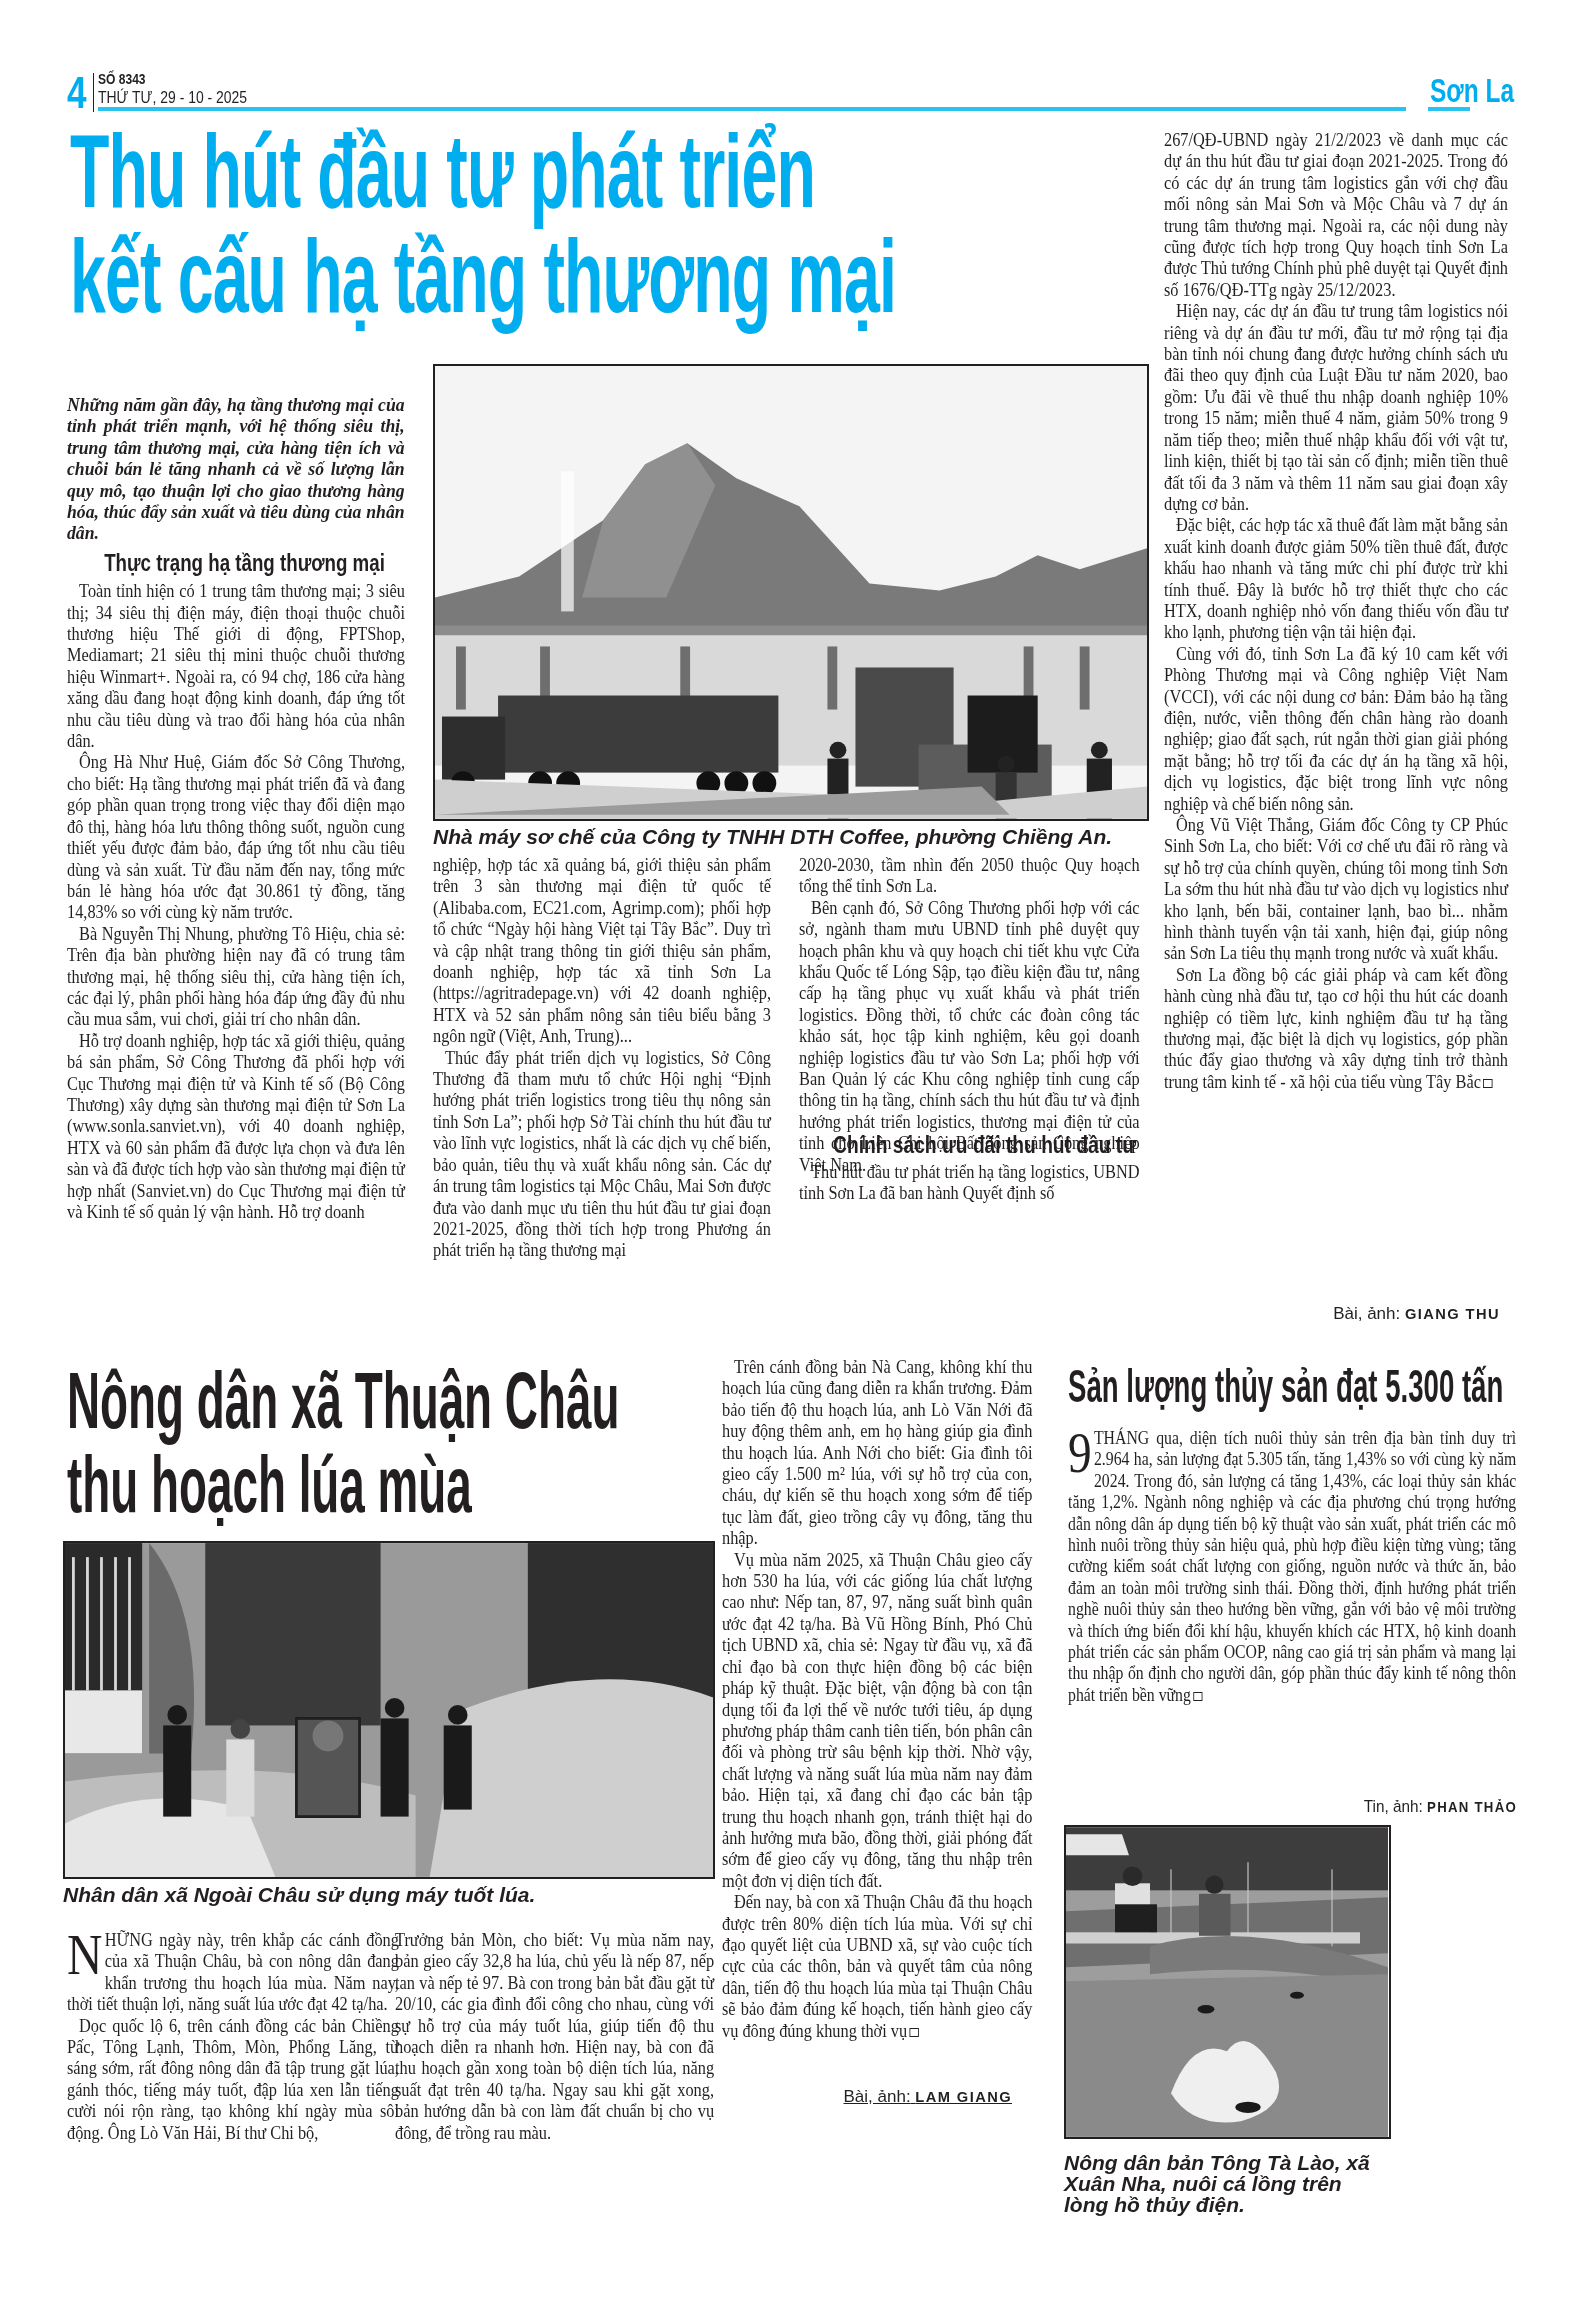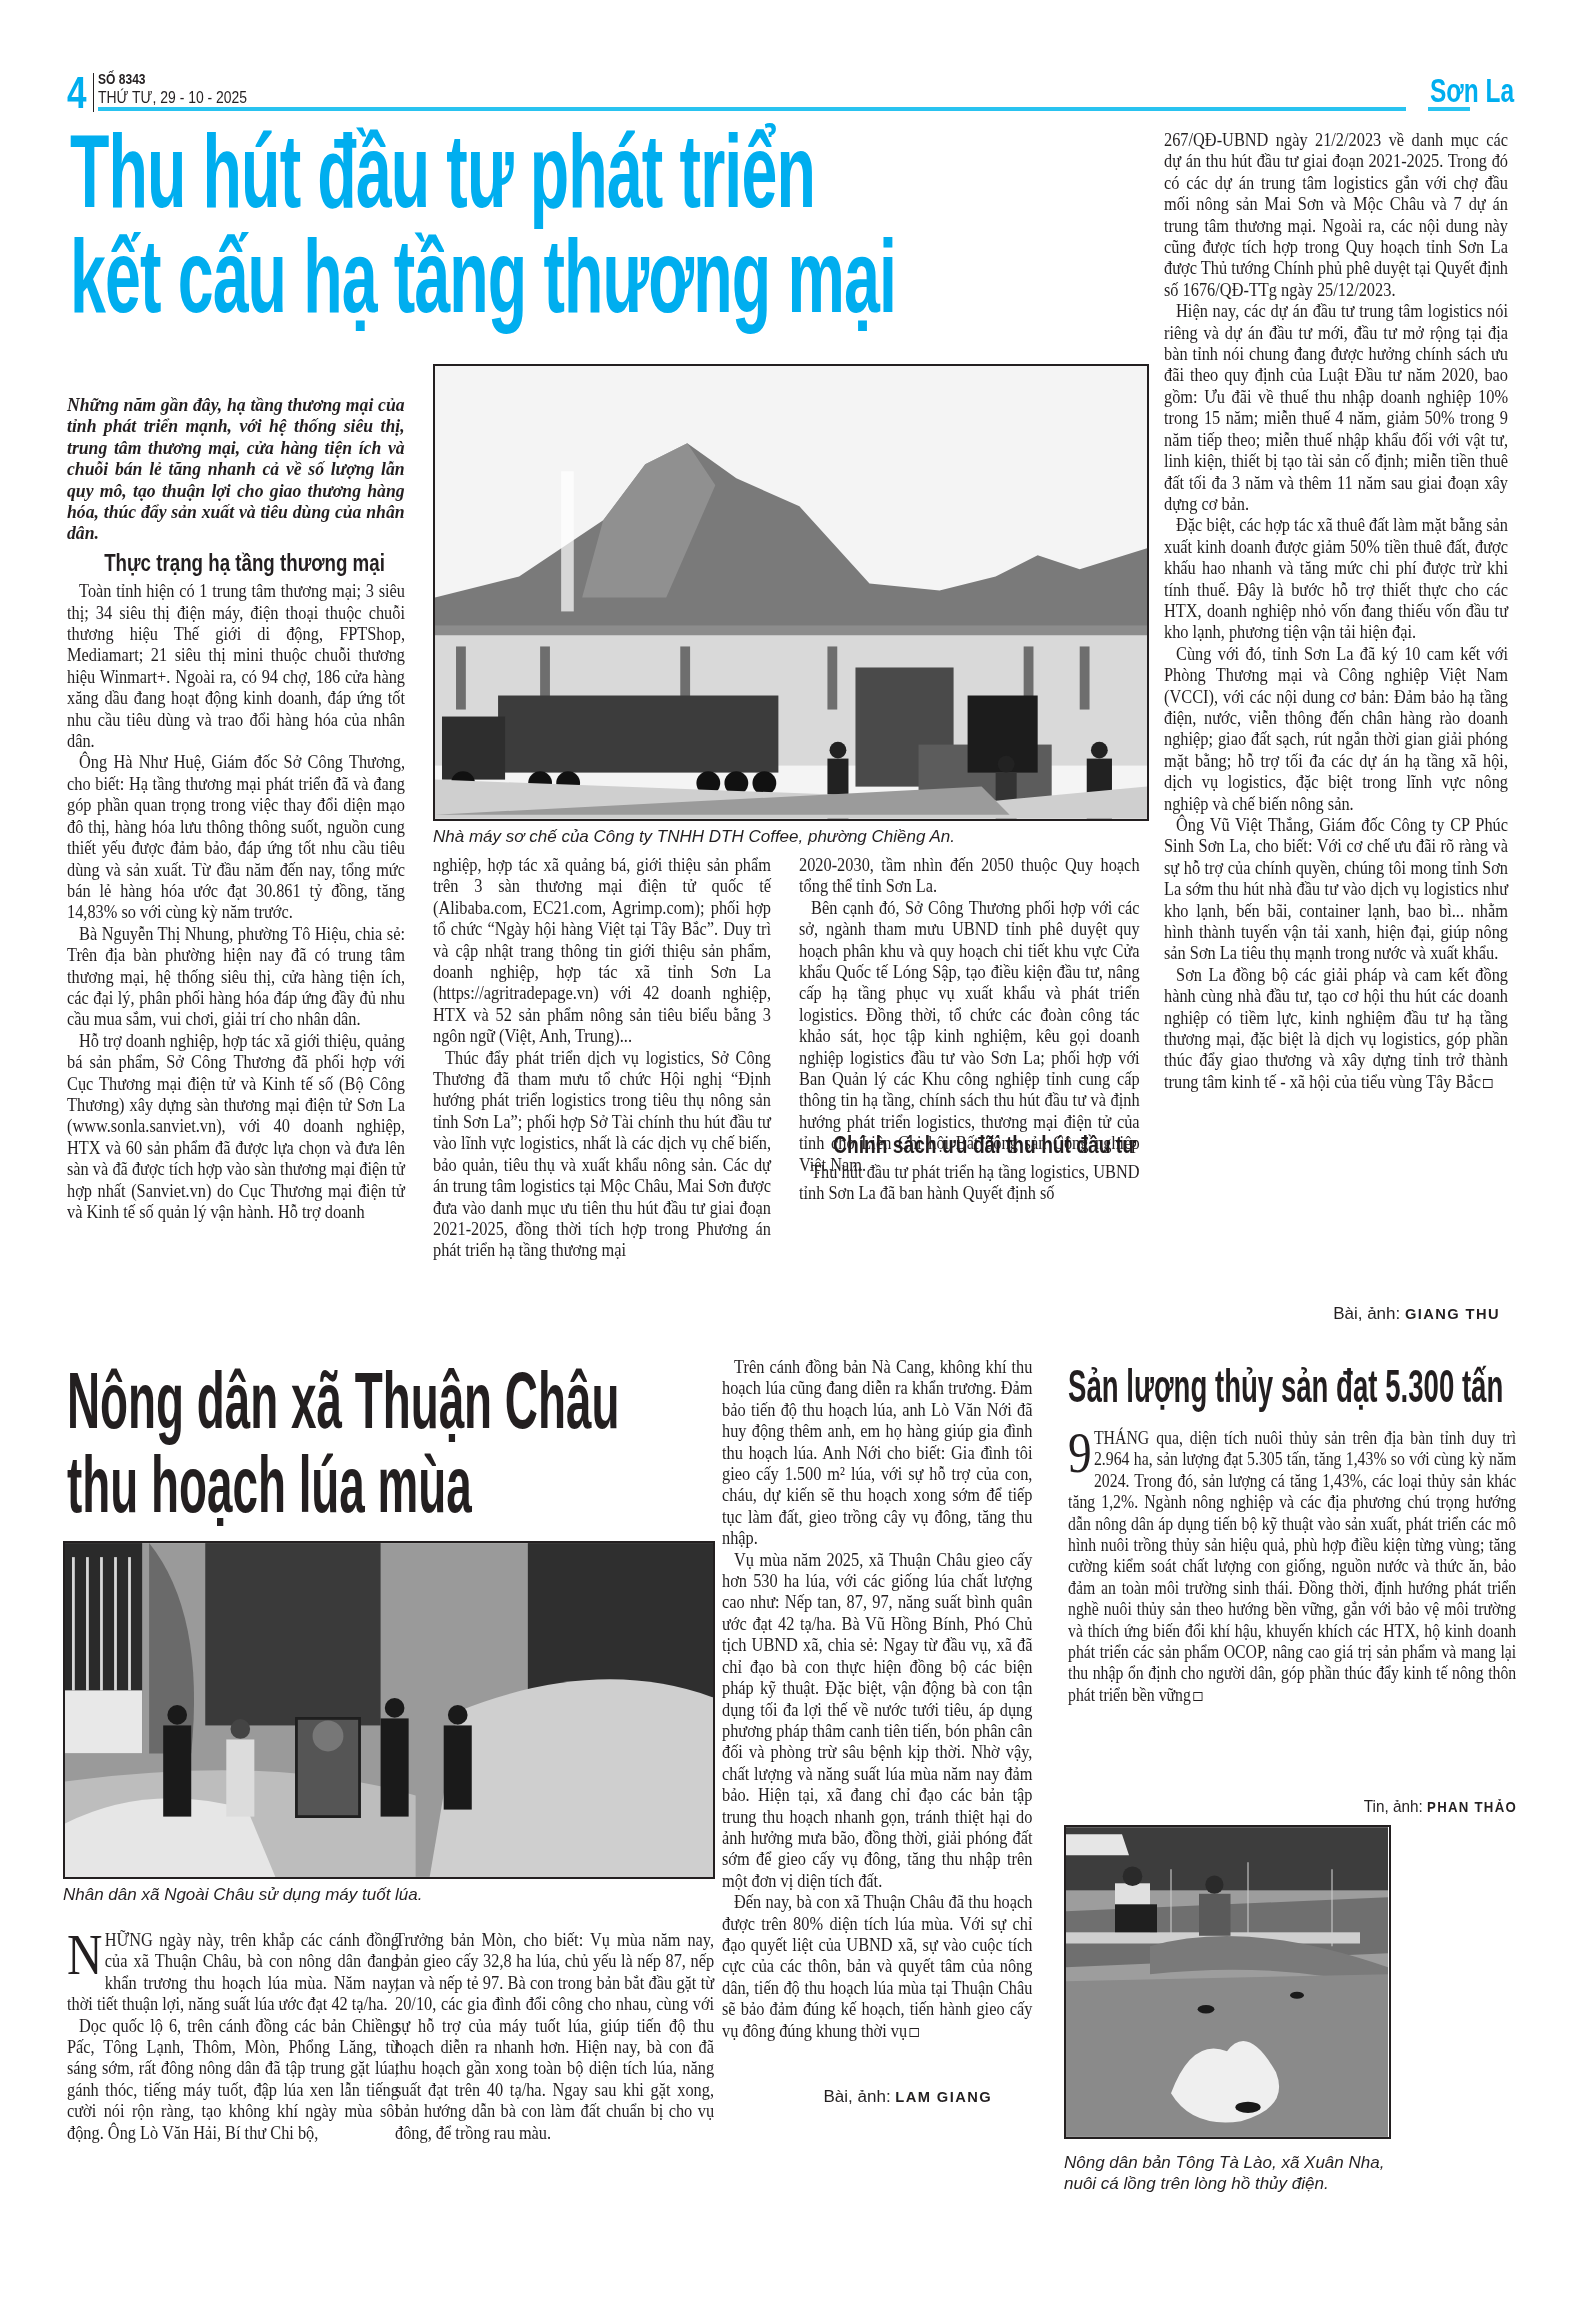--- a/index.html
+++ b/index.html
@@ -21,21 +21,21 @@
   .headline-blue { font-family: "Liberation Sans", sans-serif; font-weight: 700; color: #00aeef; letter-spacing: -1.4px; white-space: nowrap; transform-origin: left top; }
   .headline-black { font-family: "Liberation Sans", sans-serif; font-weight: 700; color: #231f20; white-space: nowrap; transform-origin: left top; }
 
   
   .col { position: absolute; text-align: justify; hyphens: none; }
   .col p { text-indent: 14px; }
   .t1 { font-size: 19px; line-height: 21.4px; }
   .cond { transform: scaleX(0.86); transform-origin: left top; }
   .lead { font-style: italic; font-weight: 700; font-size: 19px; line-height: 21.4px; text-align: justify; }
   .subhead { font-family: "Liberation Sans", sans-serif; font-weight: 700; text-align: center; white-space: nowrap; transform-origin: center top; }
-  .caption { font-family: "Liberation Sans", sans-serif; font-style: italic; font-weight: 400; font-size: 17px; line-height: 21px; }
+  .caption { font-family: "Liberation Sans", sans-serif; font-style: italic; font-weight: 700; font-size: 21px; line-height: 21px; }
   .byline { font-family: "Liberation Sans", sans-serif; font-size: 17px; text-align: right; }
   .byline b { letter-spacing: 1.4px; font-size: 14.7px; }
   .endmark { display: inline-block; width: 11.2px; height: 8.4px; border: 1.4px solid #231f20; vertical-align: baseline; margin-left: 2.8px; }
   .dropcap { float: left; font-size: 57px; line-height: 46px; padding-right: 2.8px; margin-top: 2.8px; }
 
   
   .photo { position: absolute; border: 2.1px solid #231f20; overflow: hidden; }
 </style>
 </head>
 <body>
@@ -177,21 +177,21 @@
 
   <div class="col t1 cond" style="left:395px; top:1929px; width:371px;">
     <p style="text-indent:0">Trưởng bản Mòn, cho biết: Vụ mùa năm nay, bản gieo cấy 32,8 ha lúa, chủ yếu là nếp 87, nếp tan và nếp tẻ 97. Bà con trong bản bắt đầu gặt từ 20/10, các gia đình đổi công cho nhau, cùng với sự hỗ trợ của máy tuốt lúa, giúp tiến độ thu hoạch diễn ra nhanh hơn. Hiện nay, bà con đã thu hoạch gần xong toàn bộ diện tích lúa, năng suất đạt trên 40 tạ/ha. Ngay sau khi gặt xong, bản hướng dẫn bà con làm đất chuẩn bị cho vụ đông, để trồng rau màu.</p>
   </div>
 
   <div class="col t1 cond" style="left:722px; top:1356px; width:361px;">
     <p>Trên cánh đồng bản Nà Cang, không khí thu hoạch lúa cũng đang diễn ra khẩn trương. Đảm bảo tiến độ thu hoạch lúa, anh Lò Văn Nới đã huy động thêm anh, em họ hàng giúp gia đình thu hoạch lúa. Anh Nới cho biết: Gia đình tôi gieo cấy 1.500 m² lúa, với sự hỗ trợ của con, cháu, dự kiến sẽ thu hoạch xong sớm để tiếp tục làm đất, gieo trồng cây vụ đông, tăng thu nhập.</p>
     <p>Vụ mùa năm 2025, xã Thuận Châu gieo cấy hơn 530 ha lúa, với các giống lúa chất lượng cao như: Nếp tan, 87, 97, năng suất bình quân ước đạt 42 tạ/ha. Bà Vũ Hồng Bính, Phó Chủ tịch UBND xã, chia sẻ: Ngay từ đầu vụ, xã đã chỉ đạo bà con thực hiện đồng bộ các biện pháp kỹ thuật. Đặc biệt, vận động bà con tận dụng tối đa lợi thế về nước tưới tiêu, áp dụng phương pháp thâm canh tiên tiến, bón phân cân đối và phòng trừ sâu bệnh kịp thời. Nhờ vậy, chất lượng và năng suất lúa mùa năm nay đảm bảo. Hiện tại, xã đang chỉ đạo các bản tập trung thu hoạch nhanh gọn, tránh thiệt hại do ảnh hưởng mưa bão, đồng thời, giải phóng đất sớm để gieo cấy vụ đông, tăng thu nhập trên một đơn vị diện tích đất.</p>
     <p><span>Đến nay, bà con xã Thuận Châu đã thu hoạch được trên 80% diện tích lúa mùa. Với sự chỉ đạo quyết liệt của UBND xã, sự vào cuộc tích cực của các thôn, bản và quyết tâm của nông dân, tiến độ thu hoạch lúa mùa tại Thuận Châu sẽ bảo đảm đúng kế hoạch, tiến hành gieo cấy vụ đông đúng khung thời vụ</span><span class="endmark"></span></p>
   </div>
-  <div class="abs byline" style="left:688px; top:2087px; width:304px;">
+  <div class="abs byline" style="left:708px; top:2087px; width:304px;text-decoration:underline;">
     <span>Bài, ảnh:</span>
     <b>LAM GIANG</b>
   </div>
 </section>
 
 <section>
   <div class="abs headline-black" style="left:1068px; top:1360px; font-size:46px; line-height:53px; transform:scaleX(0.6);">Sản lượng thủy sản đạt 5.300 tấn</div>
 
   <div class="col t1" style="left:1068px; top:1427px; width:540px; transform:scaleX(0.83); transform-origin:left top;">
     <p style="text-indent:0"><span class="dropcap">9</span><span>THÁNG qua, diện tích nuôi thủy sản trên địa bàn tỉnh duy trì 2.964 ha, sản lượng đạt 5.305 tấn, tăng 1,43% so với cùng kỳ năm 2024. Trong đó, sản lượng cá tăng 1,43%, các loại thủy sản khác tăng 1,2%. Ngành nông nghiệp và các địa phương chú trọng hướng dẫn nông dân áp dụng tiến bộ kỹ thuật vào sản xuất, phát triển các mô hình nuôi trồng thủy sản hiệu quả, phù hợp điều kiện từng vùng; tăng cường kiểm soát chất lượng con giống, nguồn nước và thức ăn, bảo đảm an toàn môi trường sinh thái. Đồng thời, định hướng phát triển nghề nuôi thủy sản theo hướng bền vững, gắn với bảo vệ môi trường và thích ứng biến đổi khí hậu, khuyến khích các HTX, hộ kinh doanh phát triển các sản phẩm OCOP, nâng cao giá trị sản phẩm và mang lại thu nhập ổn định cho người dân, góp phần thúc đẩy kinh tế nông thôn phát triển bền vững</span><span class="endmark"></span></p>

